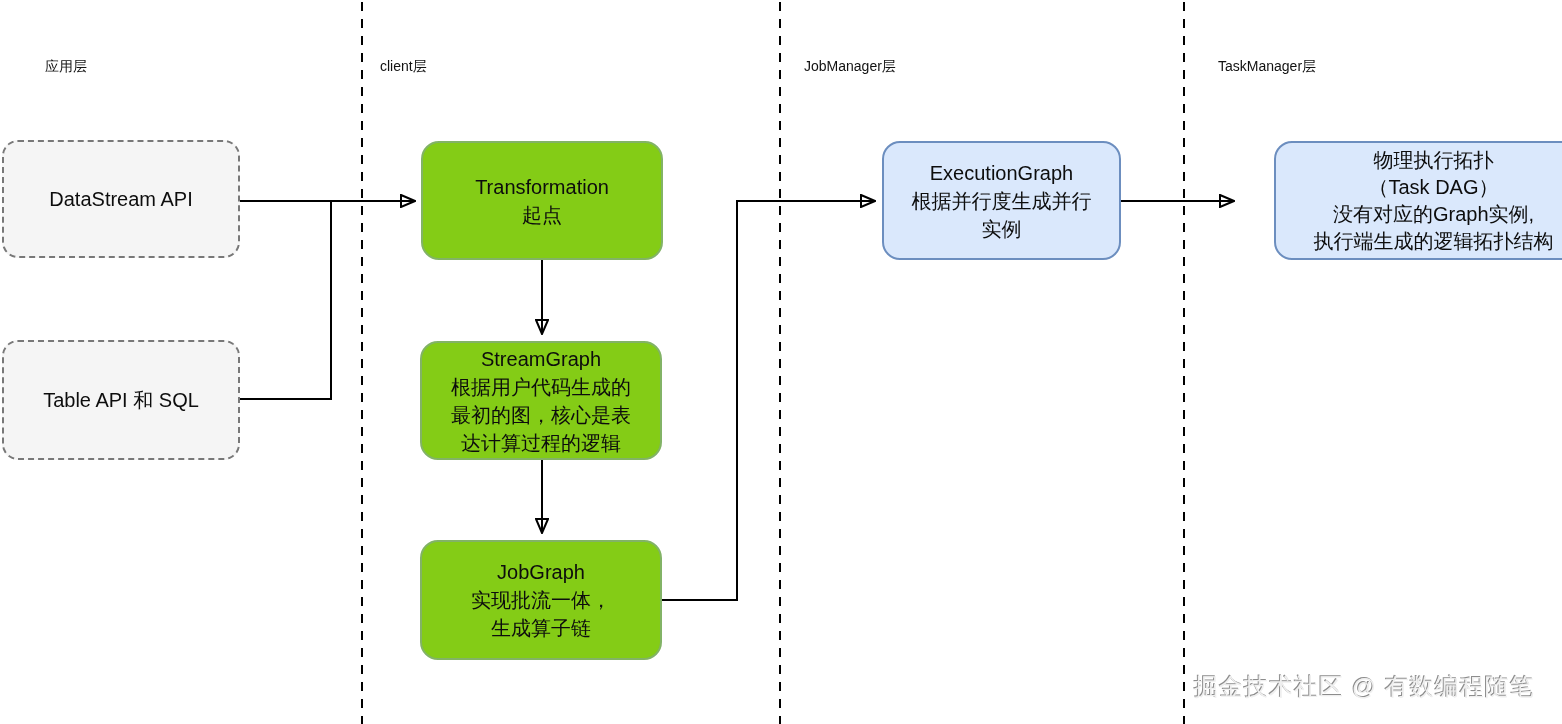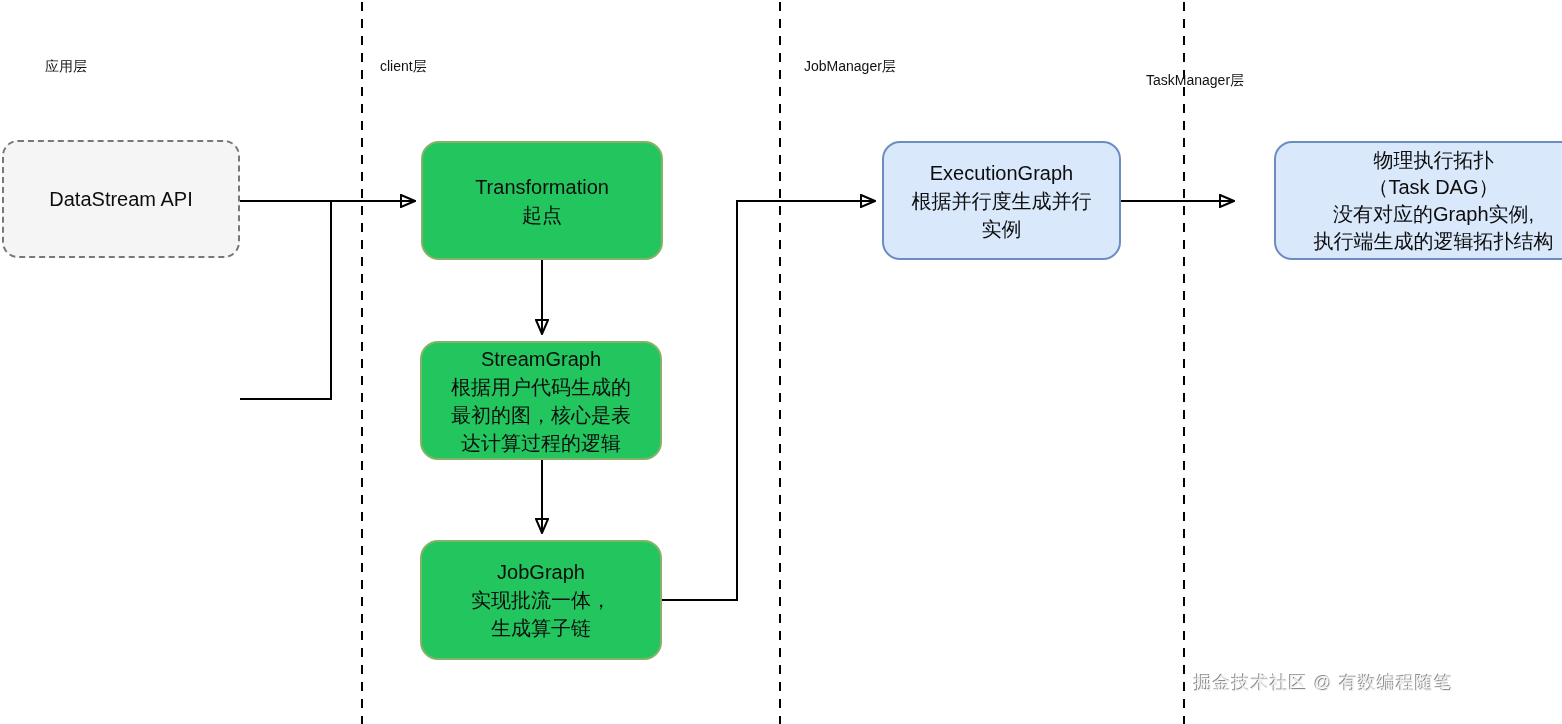--- a/index.html
+++ b/index.html
@@ -55,32 +55,32 @@
     line-height: 28px;
     color: #0d0d0d;
     padding: 0 4px;
   }
   .node.gray {
     background: #f5f5f5;
     border: 2px dashed #787878;
     border-radius: 16px;
   }
   .node.green {
-    background: #22c55e;
+    background: #84cc16;
     border: 2px solid #82b366;
   }
   .node.blue {
     background: #dae8fc;
     border: 2px solid #6c8ebf;
   }
   .watermark {
     position: absolute;
     left: 1194px;
     top: 671px;
-    font-size: 18px;
+    font-size: 24px;
     letter-spacing: 1px;
     white-space: nowrap;
     color: #efefef;
     text-shadow: -1px -1px 0 #8d8d8d, 1px 1px 0 #ffffff;
   }
 </style>
 </head>
 <body>
 
 <div class="canvas">
@@ -101,26 +101,29 @@
     <path d="M240 399 H332"></path>
     <path d="M542 260 V333" marker-end="url(#arrow)"></path>
     <path d="M542 460 V532" marker-end="url(#arrow)"></path>
     <path d="M662 600 H737 V201 H874" marker-end="url(#arrow)"></path>
     <path d="M1121 201 H1233" marker-end="url(#arrow)"></path>
   </svg>
 
   <div class="layer-label" style="left:45px;">应用层</div>
   <div class="layer-label" style="left:380px;text-align:right;">client层</div>
   <div class="layer-label" style="left:804px;">JobManager层</div>
-  <div class="layer-label" style="left:1146px;margin-top:14px;">TaskManager层</div>
+  <div class="layer-label" style="left:1218px;">TaskManager层</div>
 
   <div class="node gray" style="left:2px; top:140px; width:238px; height:118px;justify-content:center;">
     <span class="txt">DataStream API</span>
   </div>
 
+  <div class="node gray" style="left:2px; top:340px; width:238px; height:120px;">
+    <span class="txt">Table API 和 SQL</span>
+  </div>
 
   <div class="node green" style="left:421px; top:141px; width:242px; height:119px;">
     <span class="txt">Transformation
 起点</span>
   </div>
 
   <div class="node green" style="left:420px; top:341px; width:242px; height:119px;">
     <span class="txt">StreamGraph
 根据用户代码生成的
 最初的图，核心是表

